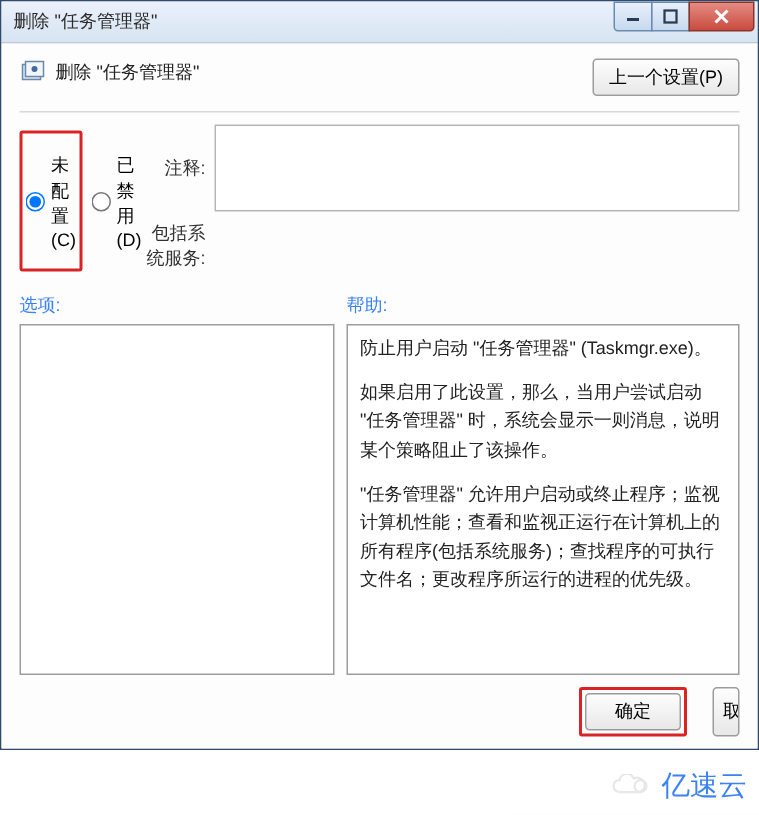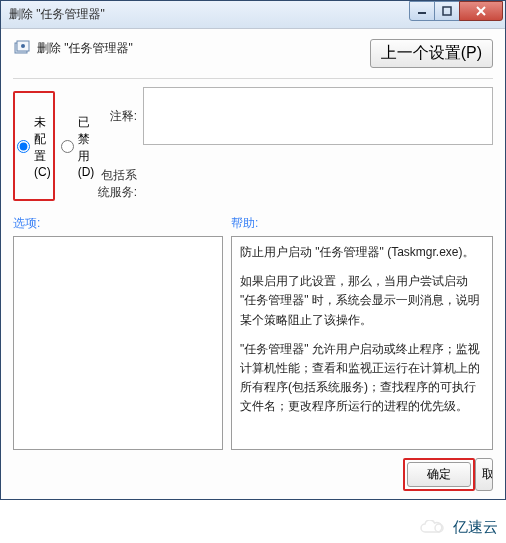--- a/index.html
+++ b/index.html
@@ -89,21 +89,21 @@
   .header-buttons {
     margin-left: auto;
     display: flex;
     gap: 6px;
   }
   .header-buttons button {
     background: linear-gradient(#fdfdfd,#e8e8e8);
     border: 1px solid #9c9c9c;
     border-radius: 3px;
     padding: 3px 10px;
-    font-size: 16px;
+    font-size: 12px;
     font-family: inherit;
     text-align: right;
   }
   .hr {
     border: none;
     border-top: 1px solid #d8d8d8;
     margin: 10px 0 8px 0;
   }
   .config-row {
     display: flex;
@@ -123,21 +123,21 @@
   .radio-item input { margin:0; }
   .highlight-red {
     border: 2px solid #d82424;
     padding: 1px 2px;
     border-radius: 2px;
   }
   .right-fields {
     flex: 1;
     display: flex;
     flex-direction: column;
-    gap: 22px;
+    gap: 6px;
   }
   .field-row {
     display: flex;
     align-items: center;
   }
   .field-label {
     width: 52px;
     text-align: right;
     color: #333;
     padding-right: 6px;
@@ -180,21 +180,21 @@
     overflow: hidden;
     line-height: 1.6;
     color: #222;
   }
   .help-text p {
     margin: 0 0 10px 0;
   }
   .footer {
     display: flex;
     justify-content: flex-end;
-    gap: 0;
+    gap: 17px;
     padding-top: 8px;
   }
   .footer button {
     width: 64px;
     padding: 3px 0;
     background: linear-gradient(#fdfdfd,#e8e8e8);
     border: 1px solid #9c9c9c;
     border-radius: 3px;
     font-size: 12px;
     font-family: inherit;
@@ -208,22 +208,22 @@
   .footer .cutoff {
     width: 18px;
     overflow: hidden;
     text-align: left;
     padding-left: 6px;
   }
   .watermark {
     position: absolute;
     right: 8px;
     bottom: 6px;
-    color: #0c4a6e;
-    font-size: 15px;
+    color: #3b82f6;
+    font-size: 19px;
     display: flex;
     align-items: center;
     gap: 8px;
   }
   .watermark svg { opacity: 0.5; }
 </style>
 </head>
 <body>
 
 <div class="window">

